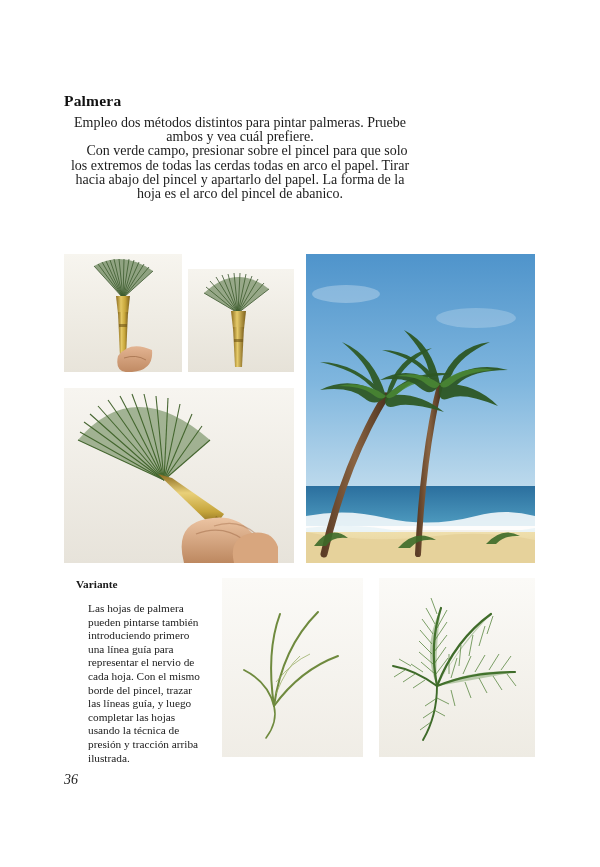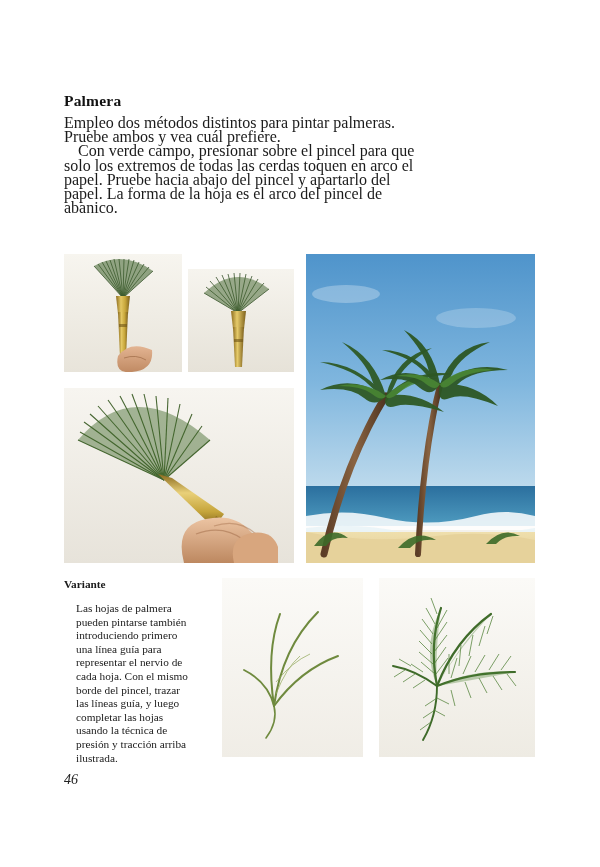--- a/index.html
+++ b/index.html
@@ -27,24 +27,24 @@
   }
   .heading {
     font-family: "Liberation Serif", serif;
     font-weight: bold;
     font-size: 15.5px;
     letter-spacing: 0.2px;
     margin: 0 0 6px 0;
     color: #111111;
   }
   .para {
-    font-size: 16px;
+    font-size: 14px;
     line-height: 14.2px;
     margin: 0;
-    text-align: left;
+    text-align: center;
     color: #1b1b1b;
   }
   .para.indent {
     text-indent: 14px;
   }
 
   
   .fig {
     position: absolute;
     box-sizing: border-box;
@@ -91,21 +91,21 @@
   #fig-variant-leaves {
     left: 379px;
     top: 578px;
     width: 156px;
     height: 179px;
   }
 
   
   .variant-block {
     position: absolute;
-    left: 64px;
+    left: 76px;
     top: 578px;
     width: 140px;
   }
   .variant-title {
     font-weight: bold;
     font-size: 11.3px;
     margin: 0 0 1px 0;
   }
   .variant-text {
     font-size: 11.3px;
@@ -127,21 +127,21 @@
   .fig svg { display: block; width: 100%; height: 100%; }
 </style>
 </head>
 <body>
 
 <div class="page">
 
   <div class="textblock">
     <h1 class="heading">Palmera</h1>
     <p class="para">Empleo dos métodos distintos para pintar palmeras. Pruebe ambos y vea cuál prefiere.</p>
-    <p class="para indent">Con verde campo, presionar sobre el pincel para que solo los extremos de todas las cerdas toquen en arco el papel. Pruebe hacia abajo del pincel y apartarlo del papel. La forma de la hoja es el arco del pincel de abanico.</p>
+    <p class="para indent">Con verde campo, presionar sobre el pincel para que solo los extremos de todas las cerdas todas en arco el papel. Tirar hacia abajo del pincel y apartarlo del papel. La forma de la hoja es el arco del pincel de abanico.</p>
   </div>
 
   <div class="fig" id="fig-brush-front">
     <svg viewBox="0 0 118 118" preserveAspectRatio="none">
       <defs>
         <linearGradient id="paper1" x1="0" y1="0" x2="0" y2="1">
           <stop offset="0" stop-color="#f7f5ef"></stop>
           <stop offset="1" stop-color="#e8e4da"></stop>
         </linearGradient>
         <linearGradient id="gold1" x1="0" y1="0" x2="1" y2="0">
@@ -436,15 +436,15 @@
       </g>
 
       <g fill="#4d8133" opacity="0.35">
         <path d="M58 108 Q42 70 62 30 Q56 74 58 108 Z"></path>
         <path d="M58 108 Q86 58 112 36 Q78 72 58 108 Z"></path>
         <path d="M58 108 Q96 90 136 94 Q94 102 58 108 Z"></path>
       </g>
     </svg>
   </div>
 
-  <div class="folio">46</div>
+  <div class="folio">36</div>
 
 </div>
 
 </body></html>

